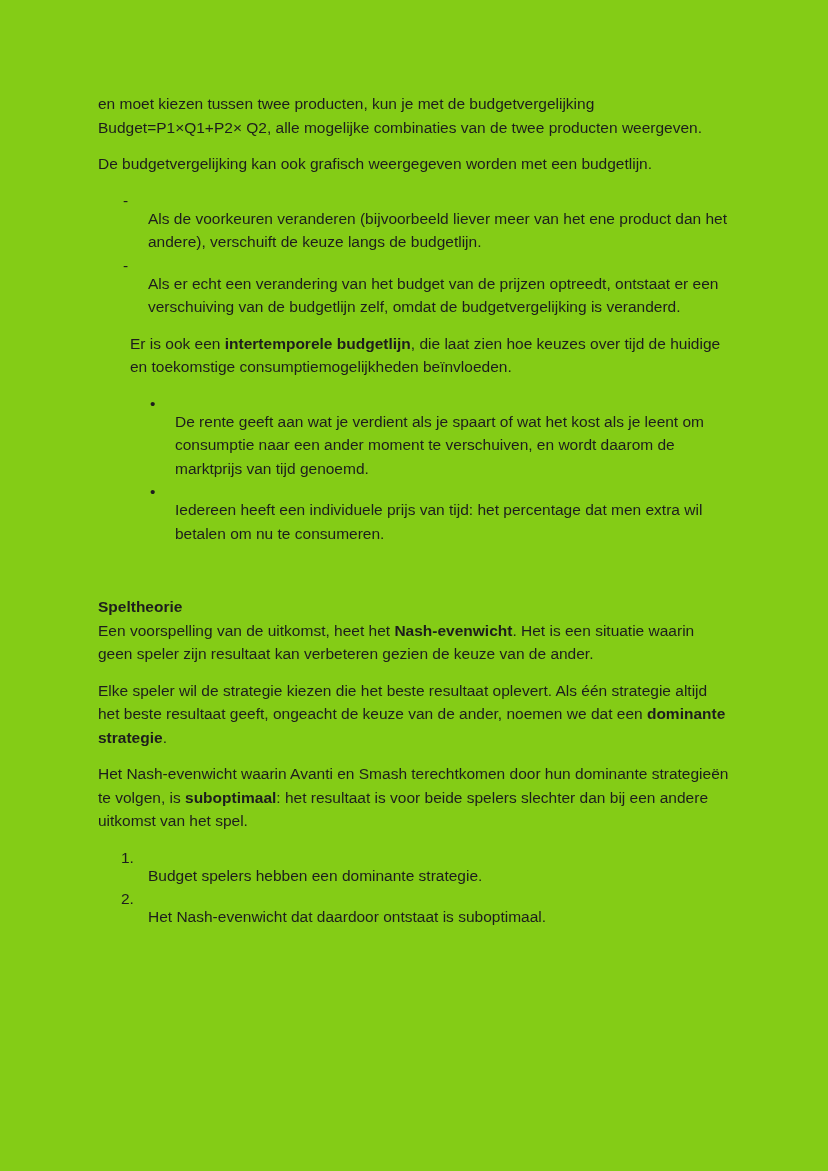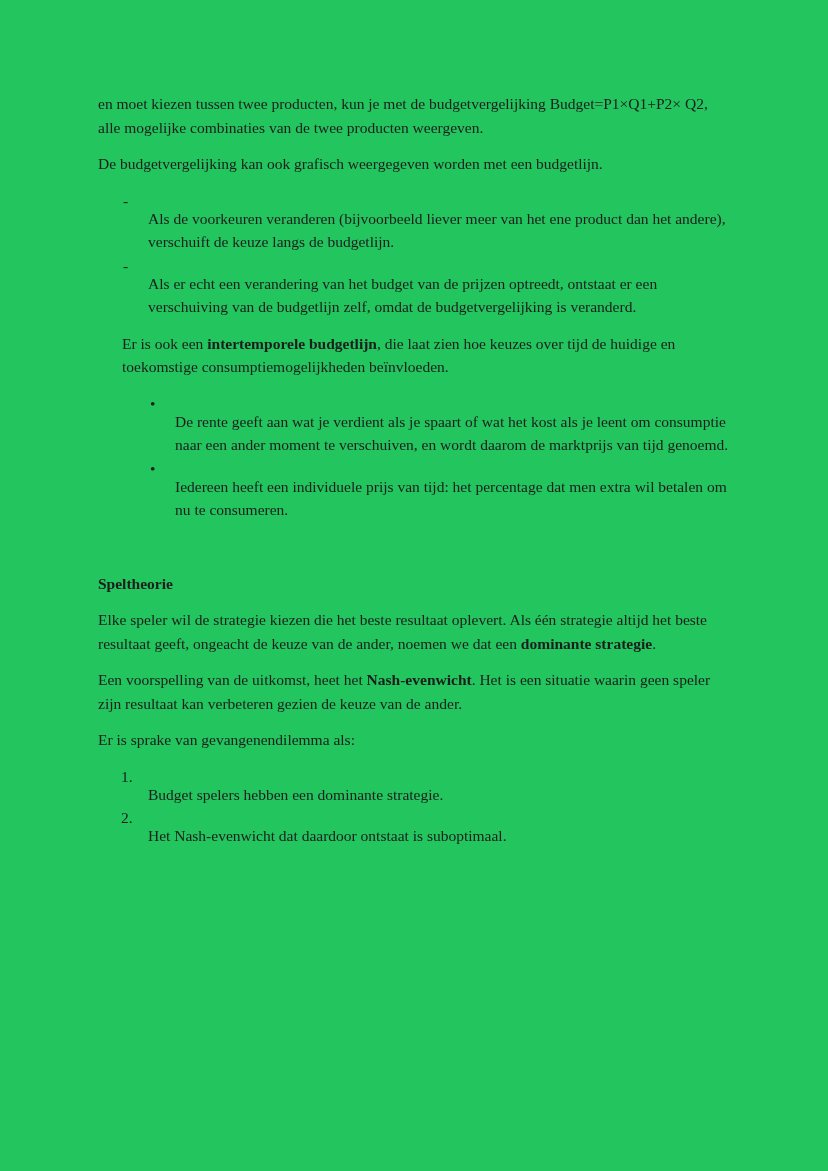--- a/index.html
+++ b/index.html
@@ -4,38 +4,38 @@
 <style>
   html, body {
     margin: 0;
     padding: 0;
     background: #ffffff;
   }
   .page {
     position: relative;
     width: 828px;
     height: 1171px;
-    background: #22c55e;
+    background: #84cc16;
     box-sizing: border-box;
     padding: 92px 98px 0 98px;
-    font-family: Liberation Serif, serif;
+    font-family: Liberation Sans, sans-serif;
     font-size: 15.5px;
     line-height: 23.5px;
     color: #1d1d1d;
     overflow: hidden;
   }
   .para {
     margin: 0 0 13px 0;
   }
   .ind-1 {
-    margin-left: 24px;
+    margin-left: 32px;
   }
   .heading {
     font-weight: 700;
-    margin: 50px 0 13px 0;
+    margin: 50px 0 0 0;
   }
   .list {
     margin: 0 0 13px 0;
   }
   .list .li {
     display: flex;
     align-items: flex-start;
   }
   .list .marker {
     flex: 0 0 25px;
@@ -78,26 +78,26 @@
       <span class="li-body">De rente geeft aan wat je verdient als je spaart of wat het kost als je leent om consumptie naar een ander moment te verschuiven, en wordt daarom de marktprijs van tijd genoemd.</span>
     </div>
     <div class="li">
       <span class="marker">•</span>
       <span class="li-body">Iedereen heeft een individuele prijs van tijd: het percentage dat men extra wil betalen om nu te consumeren.</span>
     </div>
   </div>
 
   <p class="para heading">Speltheorie</p>
 
+  <p class="para"><span>Een voorspelling van de uitkomst, heet het </span><strong>Nash-evenwicht</strong><span>. Het is een situatie waarin geen speler zijn resultaat kan verbeteren gezien de keuze van de ander.</span></p>
+
   <p class="para"><span>Elke speler wil de strategie kiezen die het beste resultaat oplevert. Als één strategie altijd het beste resultaat geeft, ongeacht de keuze van de ander, noemen we dat een </span><strong>dominante strategie</strong><span>.</span></p>
 
-  <p class="para"><span>Een voorspelling van de uitkomst, heet het </span><strong>Nash-evenwicht</strong><span>. Het is een situatie waarin geen speler zijn resultaat kan verbeteren gezien de keuze van de ander.</span></p>
+  <p class="para"><span>Het Nash-evenwicht waarin Avanti en Smash terechtkomen door hun dominante strategieën te volgen, is </span><strong>suboptimaal</strong><span>: het resultaat is voor beide spelers slechter dan bij een andere uitkomst van het spel.</span></p>
 
-
-  <p class="para"><span>Er is sprake van gevangenendilemma als:</span></p>
 
   <div class="list numbered">
     <div class="li">
       <span class="marker">1.</span>
       <span class="li-body">Budget spelers hebben een dominante strategie.</span>
     </div>
     <div class="li">
       <span class="marker">2.</span>
       <span class="li-body">Het Nash-evenwicht dat daardoor ontstaat is suboptimaal.</span>
     </div>

